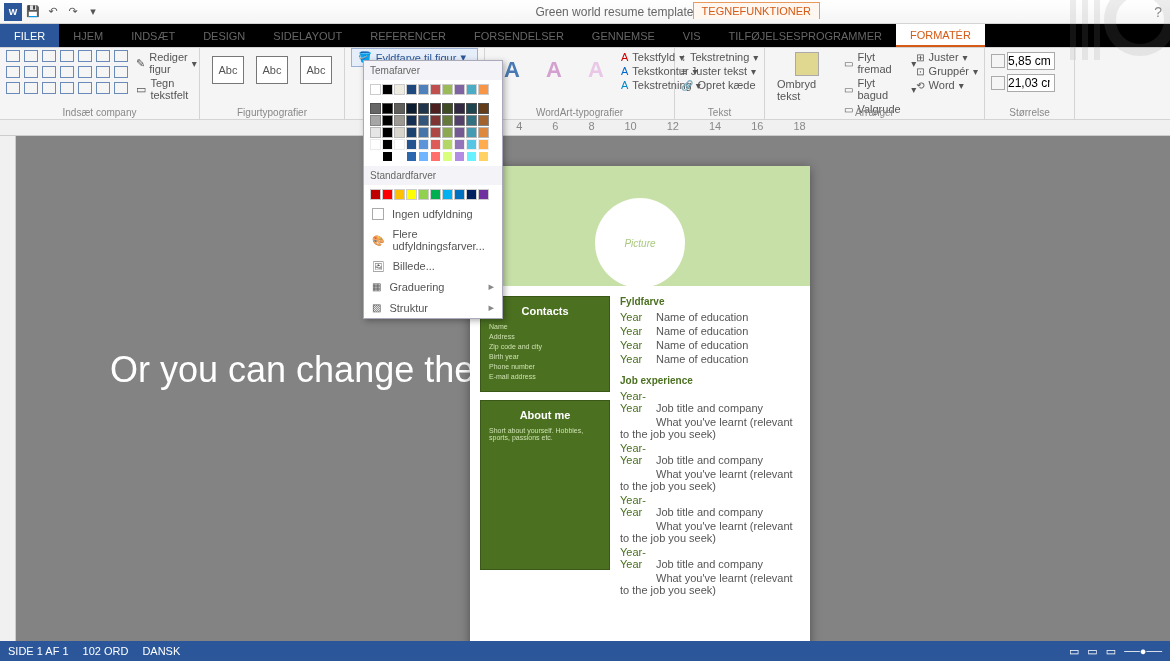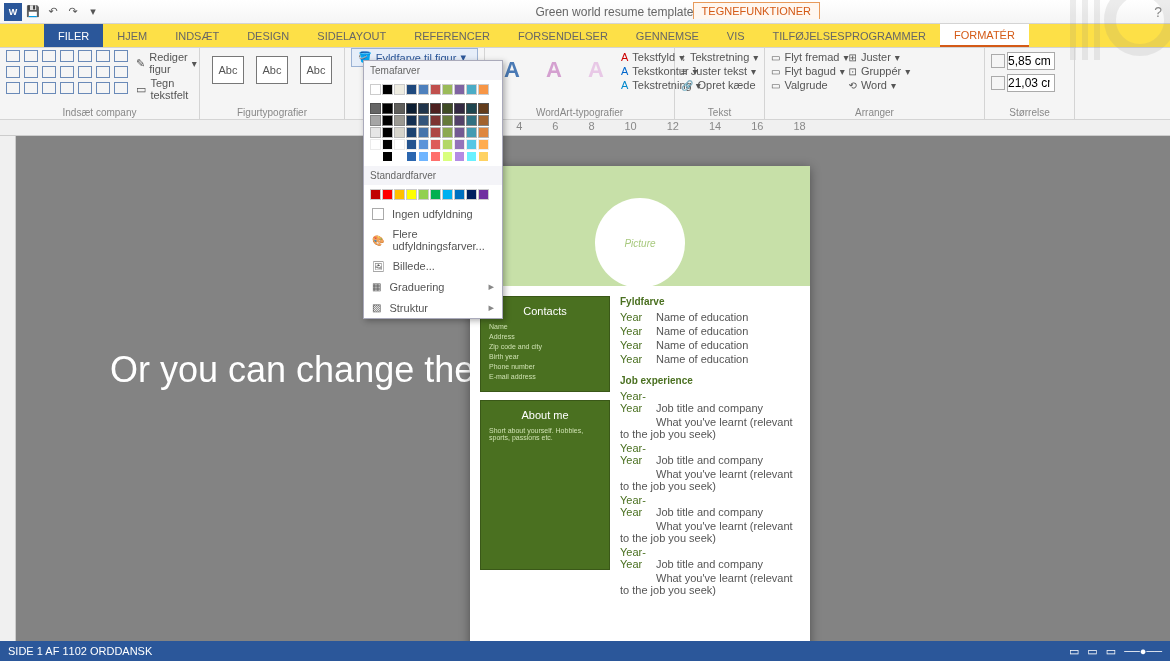--- a/index.html
+++ b/index.html
@@ -5,21 +5,21 @@
 *{margin:0;padding:0;box-sizing:border-box;font-family:"Segoe UI",Tahoma,sans-serif;font-size:11px;}
 body{background:#000;overflow:hidden;}
 .app{width:1170px;height:661px;background:#fff;position:relative;overflow:hidden;}
 .deco{position:absolute;right:0;top:0;width:200px;height:80px;opacity:.15;}
 .titlebar{height:24px;background:linear-gradient(#fff,#f5f5f5);border-bottom:1px solid #d4d4d4;display:flex;align-items:center;padding:0 4px;}
 .titlebar .qat{display:flex;gap:2px;align-items:center;}
 .qat-btn{width:18px;height:18px;display:flex;align-items:center;justify-content:center;color:#555;}
 .titlebar .title{flex:1;text-align:center;color:#666;font-size:12px;}
 .tool-tab{position:absolute;right:350px;top:2px;color:#d45a16;font-size:11px;border:1px solid #e89a5a;border-bottom:none;padding:2px 8px;background:#fff7f0;}
 .help{position:absolute;right:8px;top:4px;color:#888;font-size:14px;}
-.tabs{height:24px;background:#fde047;display:flex;border-bottom:1px solid #d4d4d4;padding-left:44px;}
+.tabs{height:24px;background:#000000;display:flex;border-bottom:1px solid #d4d4d4;}
 .tab{padding:0 14px;display:flex;align-items:center;color:#666;font-size:11px;text-transform:uppercase;cursor:pointer;}
 .tab.file{background:#2b579a;color:#fff;}
 .tab.active{color:#d45a16;border-bottom:2px solid #d45a16;background:#fff;}
 .ribbon{height:72px;background:#f5f5f5;border-bottom:1px solid #d4d4d4;display:flex;}
 .group{border-right:1px solid #d4d4d4;padding:2px 6px;display:flex;flex-direction:column;position:relative;}
 .group-label{position:absolute;bottom:1px;left:0;right:0;text-align:center;color:#888;font-size:10px;}
 .shapes-grid{display:grid;grid-template-columns:repeat(7,16px);grid-template-rows:repeat(3,14px);gap:2px;}
 .shape-ic{width:14px;height:12px;border:1px solid #6a8ab8;}
 .style-box{width:38px;height:28px;border:1px solid #777;display:flex;align-items:center;justify-content:center;font-size:11px;color:#555;margin:6px;background:#fff;}
 .small-link{color:#555;font-size:10px;display:flex;align-items:center;gap:4px;padding:1px 0;}
@@ -35,33 +35,33 @@
 .ruler-h{height:16px;background:#f0f0f0;border-bottom:1px solid #ccc;position:relative;font-size:8px;color:#888;}
 .ruler-v{width:16px;background:#f0f0f0;border-right:1px solid #ccc;float:left;height:600px;}
 .workspace{background:#838383;height:520px;position:relative;overflow:hidden;}
 .overlay-text{position:absolute;left:110px;top:210px;color:#fff;font-size:36px;font-weight:300;line-height:1.35;}
 .page{position:absolute;left:470px;top:30px;width:340px;height:560px;background:#fff;box-shadow:0 2px 10px rgba(0,0,0,.4);}
 .page-header{height:120px;background:#c7e0a8;position:relative;}
 .pic-circle{width:90px;height:90px;border-radius:50%;background:#fff;position:absolute;left:50%;top:32px;transform:translateX(-50%);display:flex;align-items:center;justify-content:center;color:#a8c97e;font-size:10px;font-style:italic;}
 .page-body{display:flex;padding:10px;gap:10px;}
 .left-col{width:130px;}
 .green-box{background:#4a7020;color:#fff;padding:8px;margin-bottom:8px;border:1px solid #3a5818;}
-.green-box h4{text-align:center;font-size:11px;font-weight:normal;margin-bottom:6px;}
+.green-box h4{text-align:center;font-size:11px;font-weight:bold;margin-bottom:6px;}
 .green-box .line{font-size:7px;color:#cde0b0;margin:3px 0;}
 .right-col{flex:1;font-size:7px;color:#555;}
 .right-col h4{color:#4a7020;font-size:10px;margin-bottom:4px;}
 .right-col .row{margin-bottom:2px;}
 .right-col .row .y{color:#4a7020;display:inline-block;width:36px;}
 .picker{position:absolute;left:363px;top:60px;width:140px;background:#fff;border:1px solid #aab;box-shadow:2px 2px 6px rgba(0,0,0,.3);z-index:100;}
 .picker-sec{padding:4px 6px;color:#666;font-size:10px;background:#f4f4f8;}
 .swatches{padding:4px 6px;display:grid;grid-template-columns:repeat(10,11px);gap:1px;}
 .sw{width:11px;height:11px;border:1px solid #ccc;}
 .picker-item{padding:4px 8px;font-size:10px;color:#555;display:flex;align-items:center;gap:8px;}
 .picker-item .arr{margin-left:auto;color:#888;}
-.statusbar{position:absolute;bottom:0;left:0;right:0;height:20px;background:#2b579a;color:#fff;font-size:10px;display:flex;align-items:center;padding:0 8px;}
+.statusbar{position:absolute;bottom:0;left:0;right:0;height:20px;background:#2b579a;color:#fff;font-size:10px;display:flex;align-items:center;padding:0 8px;gap:14px;}
 .statusbar .right{margin-left:auto;display:flex;gap:8px;align-items:center;}
 .ruler-ticks{position:absolute;left:480px;top:0;display:flex;gap:30px;font-size:8px;color:#888;}
 </style>
 </head>
 <body>
 
 <div class="app">
   <svg class="deco" viewBox="0 0 200 80">
       <circle cx="170" cy="20" r="30" fill="none" stroke="#888" stroke-width="12"></circle>
       <rect x="100" y="0" width="6" height="60" fill="#888"></rect>
@@ -167,20 +167,24 @@
 
     <div class="group" style="width:90px;">
       <div class="small-link">↕ <span>Tekstretning</span> ▾</div>
       <div class="small-link">≡ <span>Juster tekst</span> ▾</div>
       <div class="small-link">🔗 <span>Opret kæde</span></div>
       <div class="group-label">Tekst</div>
     </div>
 
     <div class="group" style="width:220px;">
       <div style="display:flex;">
+        <div class="big-btn">
+            <div class="ic"></div>
+            <span>Ombryd tekst</span>
+          </div>
         <div>
           <div class="small-link">▭ <span>Flyt fremad</span> ▾</div>
           <div class="small-link">▭ <span>Flyt bagud</span> ▾</div>
           <div class="small-link">▭ <span>Valgrude</span></div>
         </div>
         <div>
           <div class="small-link">⊞ <span>Juster</span> ▾</div>
           <div class="small-link">⊡ <span>Gruppér</span> ▾</div>
           <div class="small-link">⟲ <span>Word</span> ▾</div>
         </div>

